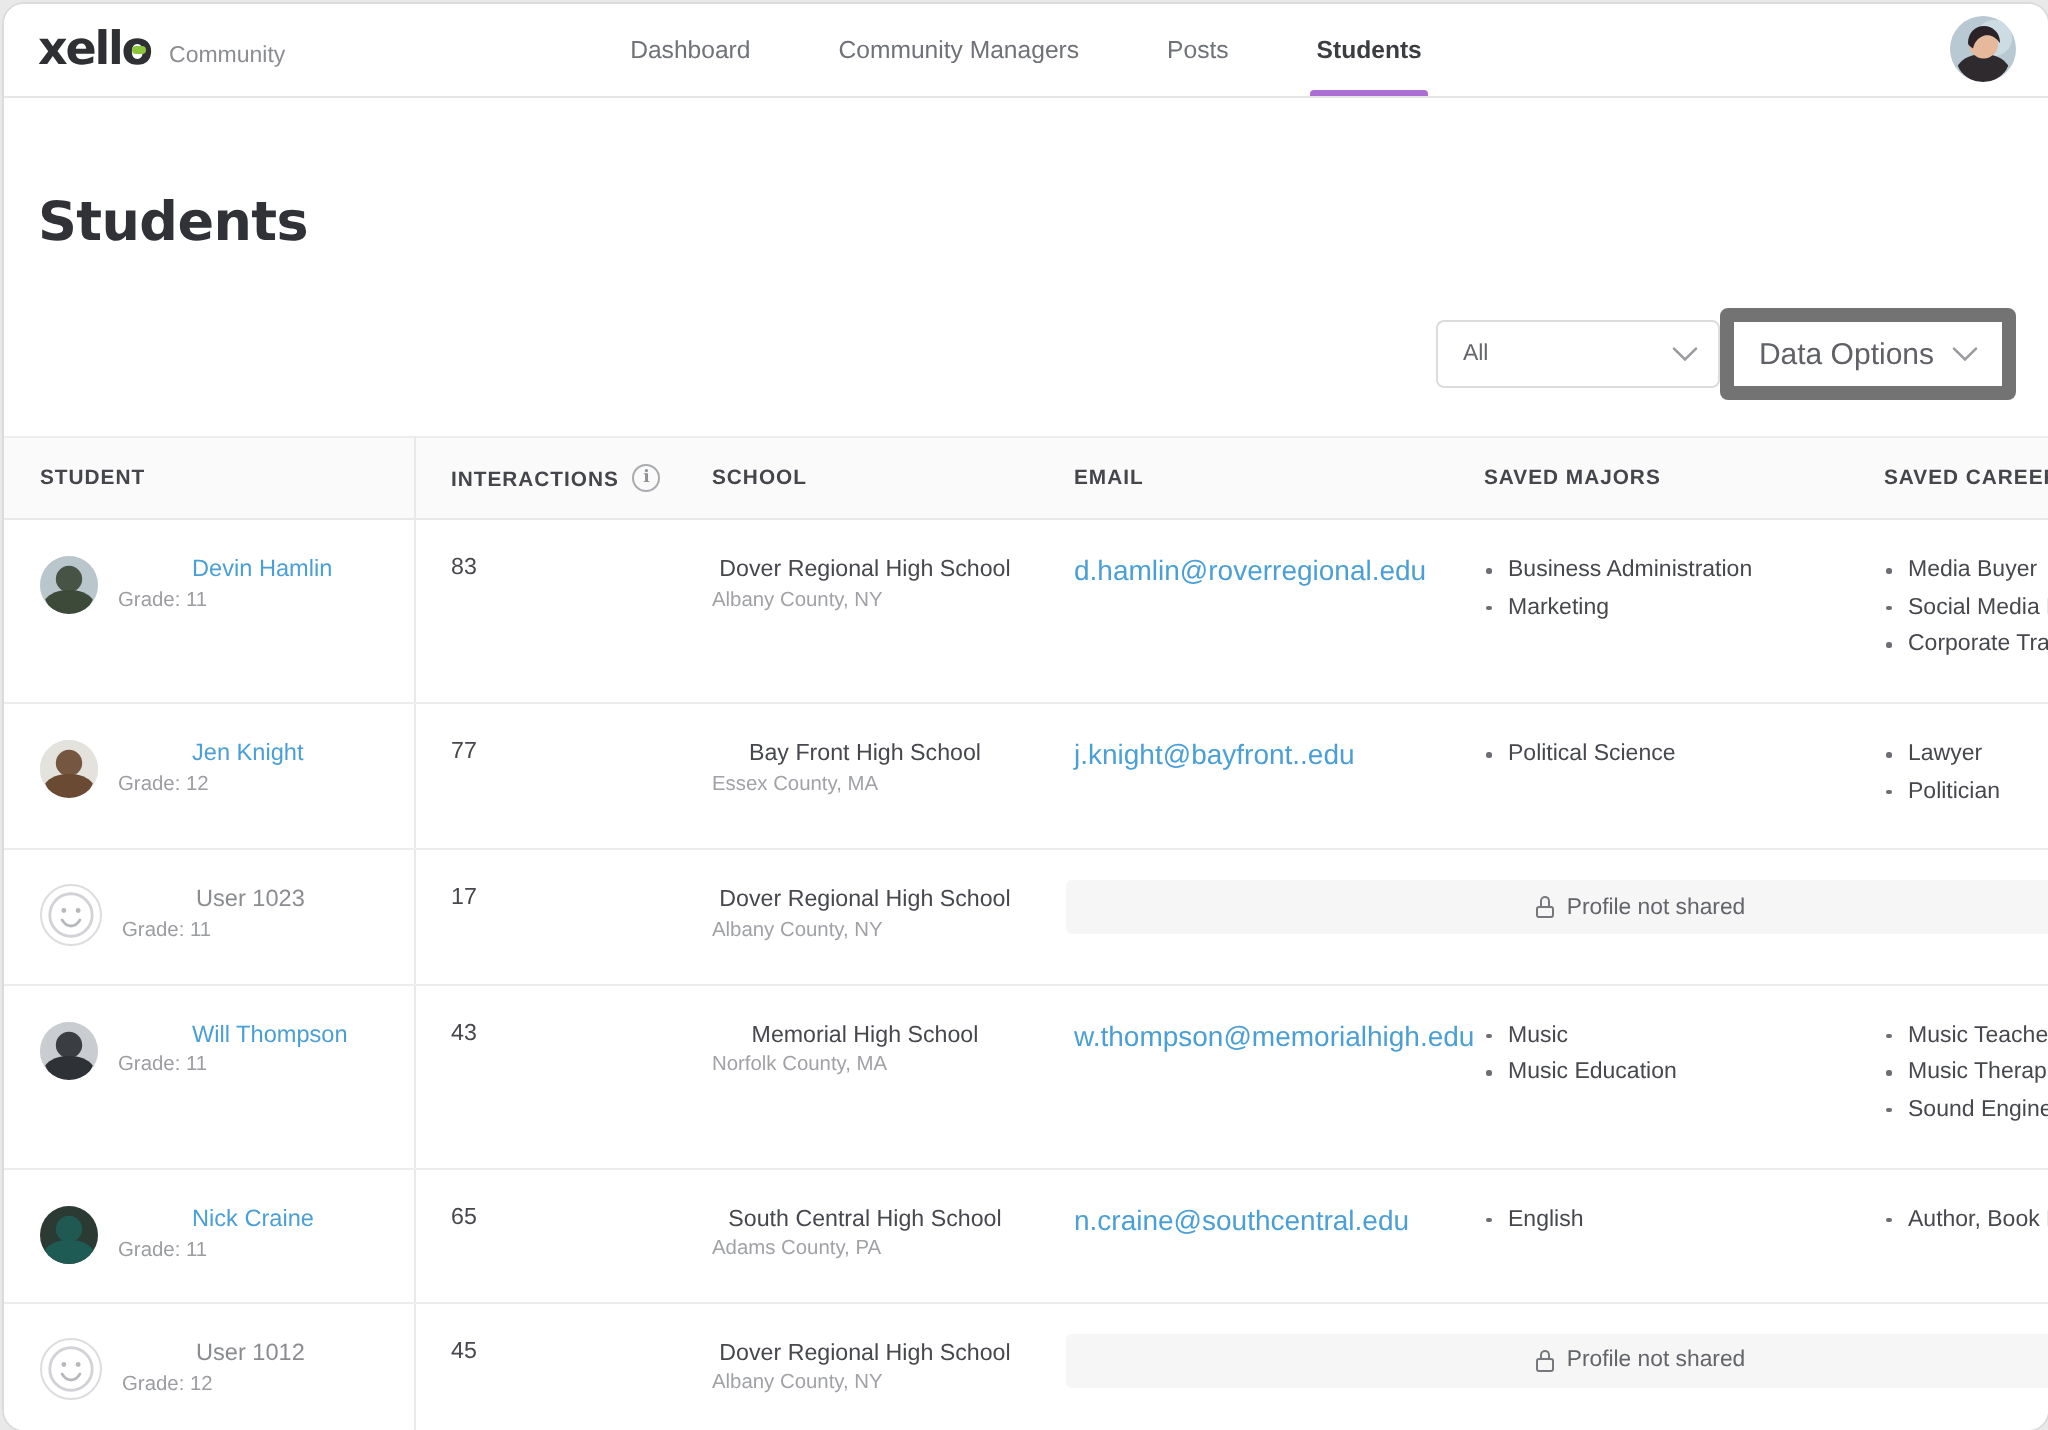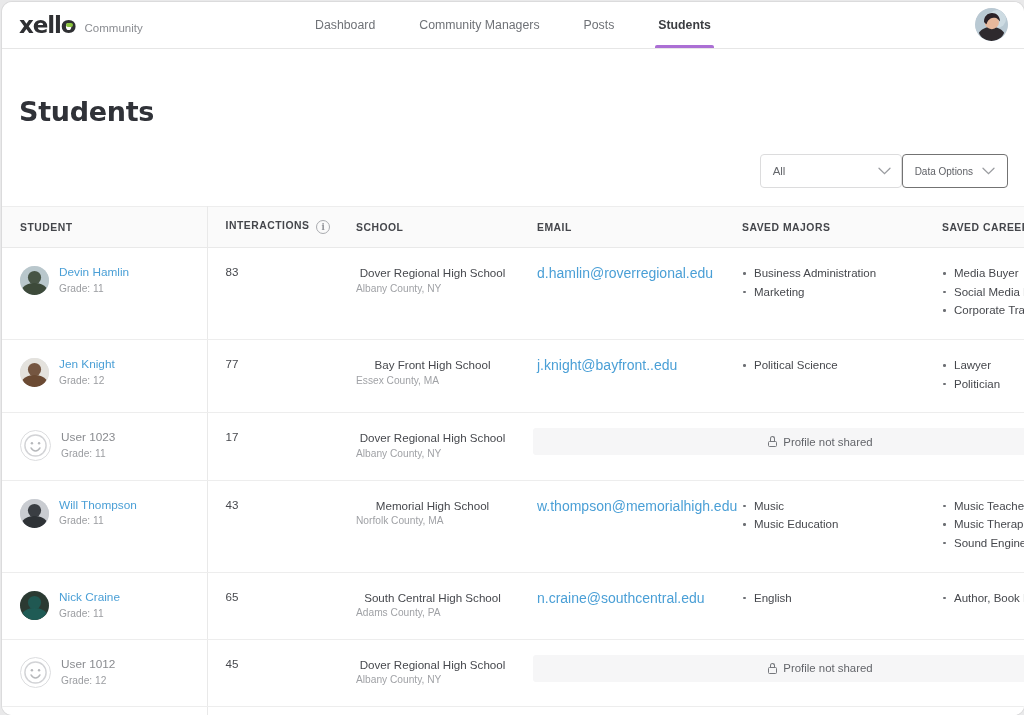--- a/index.html
+++ b/index.html
@@ -59,62 +59,62 @@
   .controls{
     display:flex;align-items:center;justify-content:flex-end;
     margin:27px 16px 0 17px;
   }
   .select-box{
     width:118px;height:32px;border:1px solid #dcdcdd;border-radius:4px;
     display:flex;align-items:center;justify-content:space-between;
     padding:0 10px 0 12px;font-size:11.5px;color:#64666b;background:#fff;cursor:pointer;
   }
   .btn-box{
-    height:32px;border:1px solid #737373;border-radius:4px;background:#fff;
+    height:32px;border:7px solid #737373;border-radius:4px;background:#fff;
     display:flex;align-items:center;gap:9px;padding:0 12px;
-    font-size:10px;color:#5f6166;cursor:pointer;
+    font-size:15px;color:#5f6166;cursor:pointer;
   }
 
   
   .table-wrap{margin-top:18px;position:relative;}
   table{border-collapse:collapse;width:1022px;table-layout:fixed;}
   col.c-student{width:205px;}
   col.c-inter{width:131px;}
   col.c-school{width:181px;}
   col.c-email{width:205px;}
   col.c-majors{width:200px;}
   col.c-careers{width:200px;}
 
   thead th{
     background:#fafafa;border-top:1px solid #ededed;border-bottom:1px solid #e9e9e9;
     height:40px;padding:0;text-align:left;vertical-align:middle;
     font-size:10.4px;font-weight:700;letter-spacing:.5px;color:#44464b;
   }
-  thead th .hc{padding-left:18px;display:flex;align-items:flex-start;gap:7px;}
+  thead th .hc{padding-left:18px;display:flex;align-items:flex-end;gap:7px;}
   th.sticky-col, td.sticky-col{border-right:1px solid #e9e9e9;}
   .info-i{
     width:12px;height:12px;border:1px solid #a9abaf;border-radius:50%;
     font-size:8.5px;font-weight:700;color:#8e9095;display:inline-flex;
     align-items:center;justify-content:center;font-family:"DejaVu Serif",serif;
     cursor:pointer;flex:none;
   }
 
   tbody td{
     border-bottom:1px solid #ededed;vertical-align:top;padding:17px 0 18px 0;
     font-size:11.6px;color:#46484d;background:#fff;
   }
   tbody td .pad{padding-left:18px;padding-right:10px;}
 
   .stu-cell{display:flex;align-items:center;gap:10px;padding-left:18px;}
   .avatar{
     width:29px;height:29px;border-radius:50%;flex:none;overflow:hidden;
     background:#dfe3e8;position:relative;
   }
   .avatar.anon{background:#fff;border:1.5px solid #dcdddf;}
-  .stu-name{font-size:11.8px;color:#4a9fd6;line-height:1.35;}
+  .stu-name{font-size:11.8px;color:#4a9fd6;line-height:1.35;margin-left:37px;}
   .stu-name.anon{color:#8a8c90;}
   .stu-grade{font-size:10.2px;color:#9b9da1;line-height:1.4;margin-top:1px;}
 
   .school-name{font-size:11.6px;color:#46484d;line-height:1.35;text-align:center;}
   .school-loc{font-size:10.2px;color:#a0a2a6;margin-top:2px;}
   .email{font-size:14px;color:#4a9fd6;cursor:pointer;}
   ul.tags{margin:0;padding:0;list-style:none;}
   ul.tags li{
     position:relative;padding-left:12px;font-size:11.5px;color:#46484d;
     line-height:1.45;margin-bottom:2px;white-space:nowrap;

